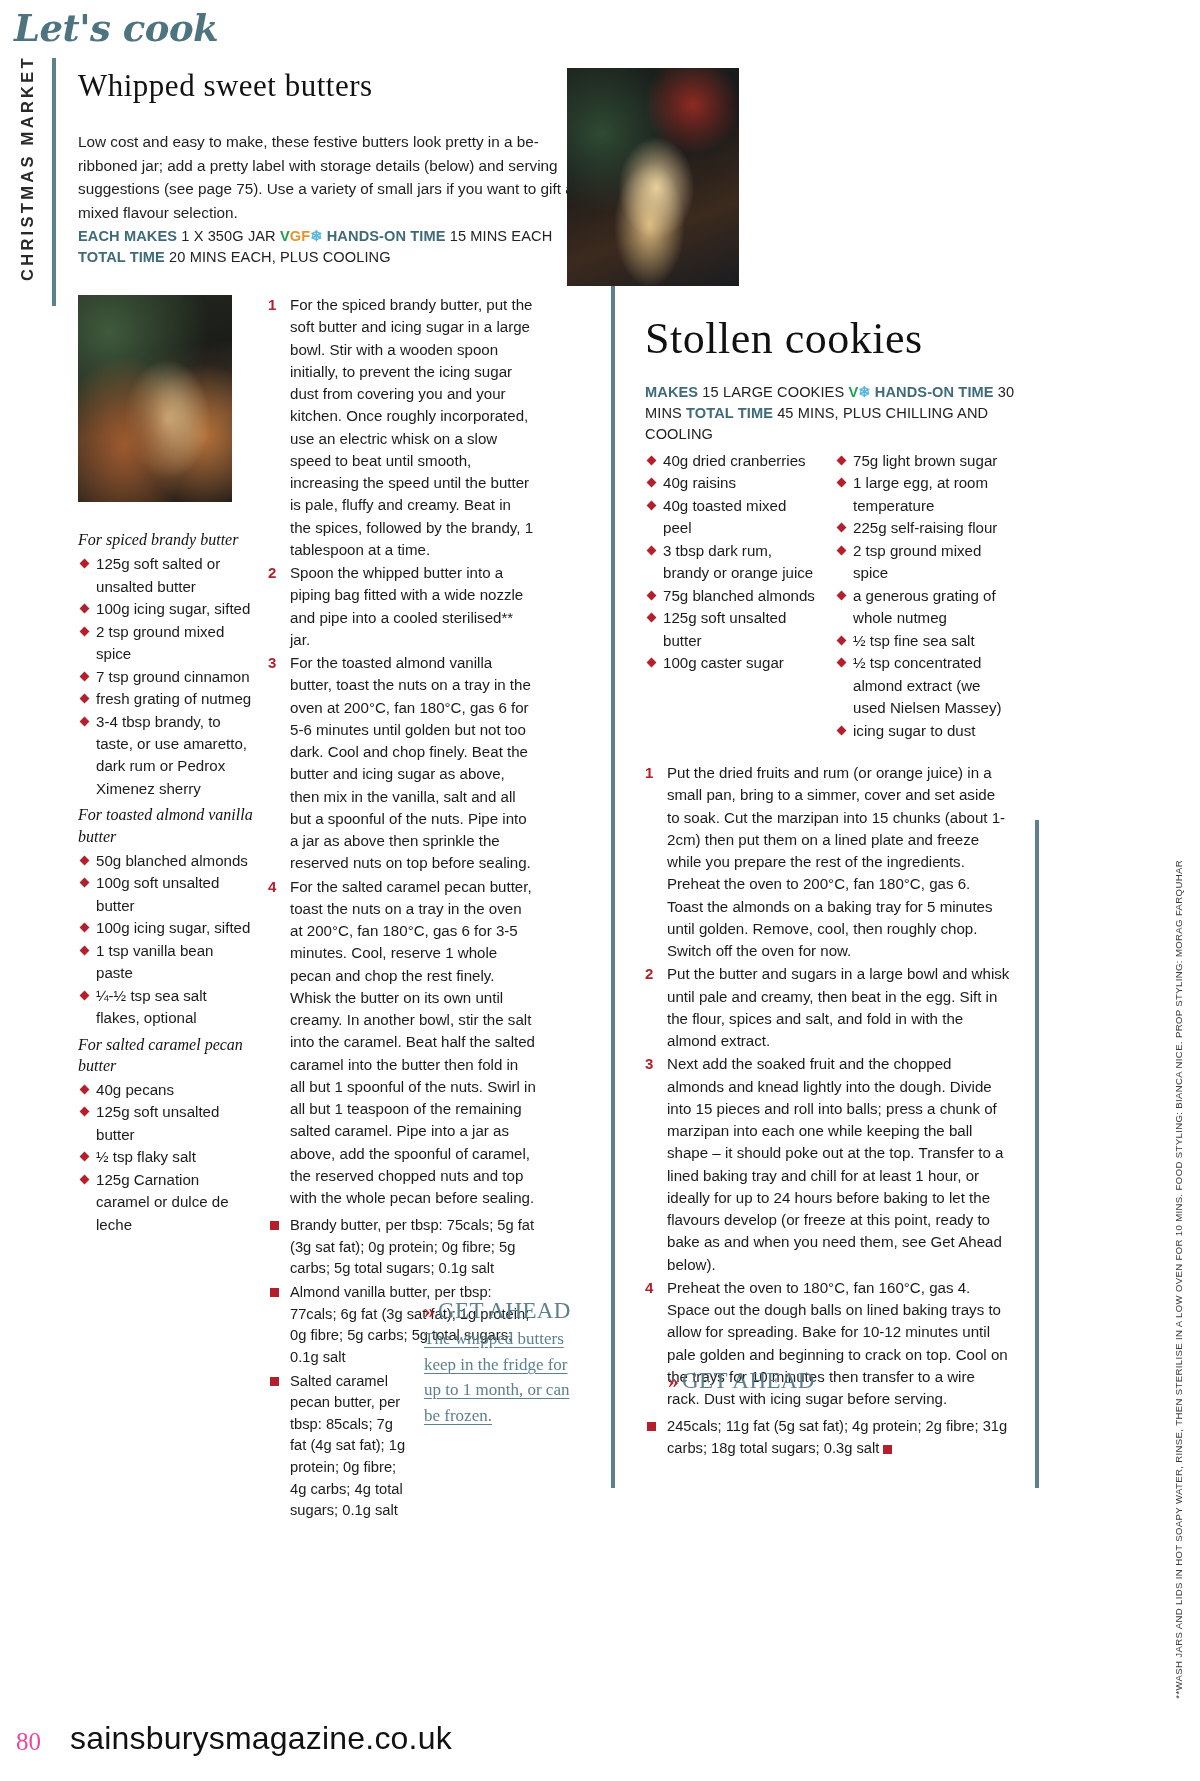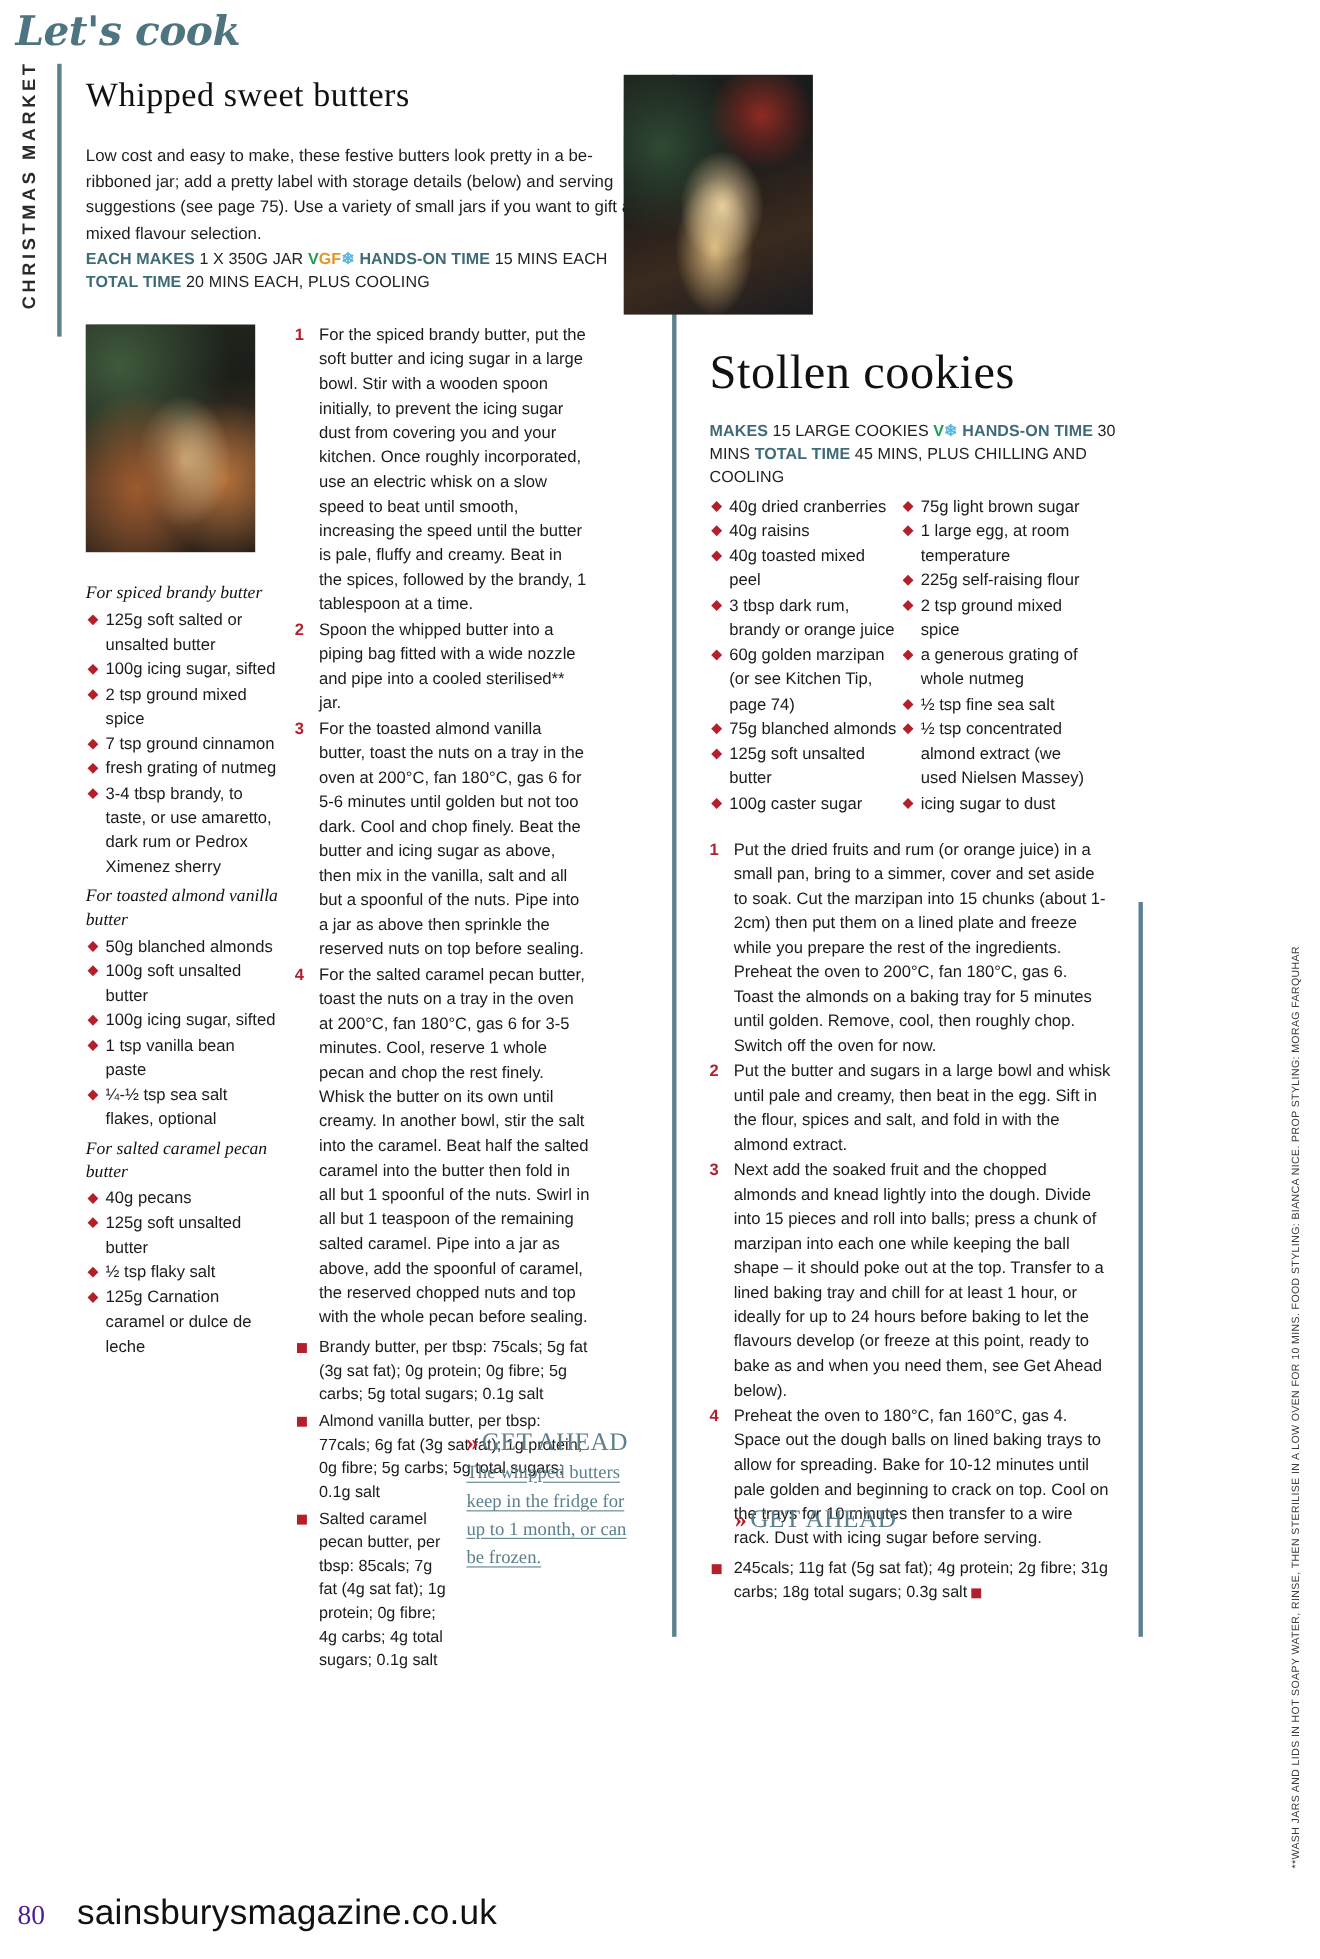--- a/index.html
+++ b/index.html
@@ -161,41 +161,41 @@
     text-decoration:underline;
     text-underline-offset:3px;
     text-decoration-thickness:1px;
   }
   #ga-butters { position:absolute; left:424px; top:1298px; width:148px; }
   #ga-stollen { position:absolute; left:668px; top:1368px; width:345px; }
 
   
   #stollen-ing {
     position:absolute; left:645px; top:450px; width:368px;
-    display:flex; 
+    display:flex; gap:16px;
   }
   #stollen-ing > div { width:174px; }
 
   
   .credits {
     position:absolute; right:8px; top:860px;
     width:26px; height:680px;
     display:flex; align-items:flex-start; justify-content:center;
   }
   .credits span {
     writing-mode:vertical-rl; transform:rotate(180deg);
     font-size:9.6px; letter-spacing:0.35px; color:#3a3a3a;
     white-space:nowrap; line-height:1.55;
   }
 
   
   .pagenum {
     position:absolute; left:16px; bottom:25px;
     font-family:"Liberation Serif", serif;
-    font-size:25px; color:#4c1d95;
+    font-size:25px; color:#ec4899;
   }
   .siteurl {
     position:absolute; left:70px; bottom:24px;
     font-family:Liberation Sans, sans-serif;
     font-size:32px; color:#111; letter-spacing:0.2px;
   }
 </style>
 </head>
 <body>
 
@@ -290,21 +290,20 @@
     <span>45 MINS, PLUS CHILLING AND COOLING</span>
   </div>
 
   <div id="stollen-ing">
     <div>
       <ul class="ing">
         <li>40g dried cranberries</li>
         <li>40g raisins</li>
         <li>40g toasted mixed peel</li>
         <li>3 tbsp dark rum, brandy or orange juice</li>
-        <li>60g golden marzipan (or see Kitchen Tip, page 74)</li>
         <li>75g blanched almonds</li>
         <li>125g soft unsalted butter</li>
         <li>100g caster sugar</li>
       </ul>
     </div>
     <div>
       <ul class="ing">
         <li>75g light brown sugar</li>
         <li>1 large egg, at room temperature</li>
         <li>225g self-raising flour</li>

